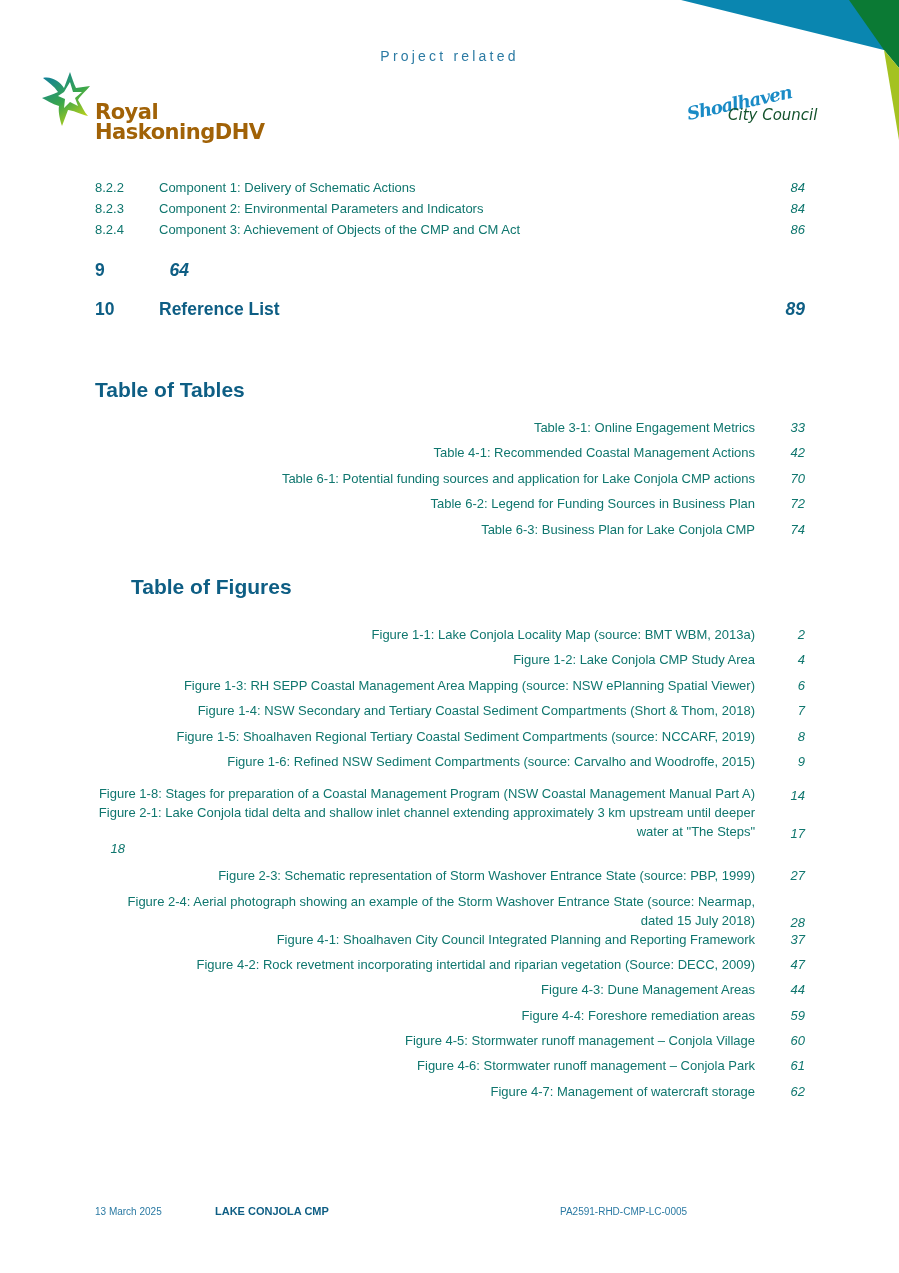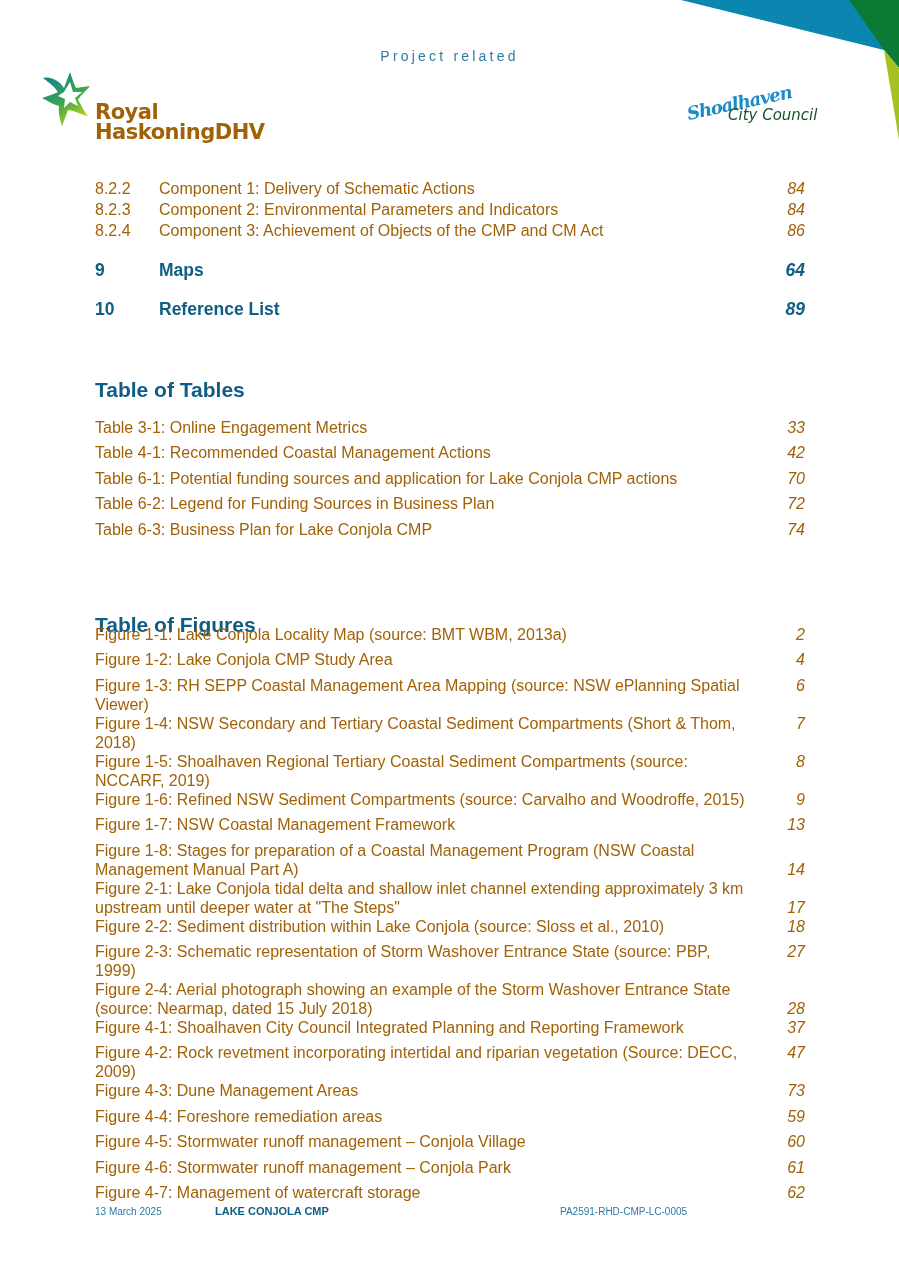--- a/index.html
+++ b/index.html
@@ -11,31 +11,31 @@
   .rhdhv { position: absolute; left: 40px; top: 70px; display: flex; align-items: flex-end; }
   .rhdhv-text { position: absolute; left: 55px; top: 32px; font-size: 21px; line-height: 20px;
                 font-weight: bold; color: #a16207; font-family: "DejaVu Sans", sans-serif; letter-spacing: -0.5px; }
   .scc { position: absolute; left: 686px; top: 92px; width: 140px; height: 45px; }
   .scc-script { position: absolute; left: 0; top: 0; font-family: "DejaVu Serif", serif; font-style: italic;
                 font-weight: bold; font-size: 18px; color: #1a8bc6; transform: rotate(-12deg); letter-spacing: -1px; }
   .scc-city { position: absolute; left: 42px; top: 14px; font-size: 15px; font-style: italic; color: #14532d;
               font-family: "DejaVu Sans", sans-serif; }
 
   .toc { position: absolute; left: 95px; width: 710px; }
-  .row { display: flex; align-items: baseline; font-size: 16px; color: #a16207; }
+  .row { display: flex; align-items: baseline; font-size: 13px; color: #0f766e; }
   .row .num { width: 64px; flex: none; }
   .row .title { flex: 1; }
   .row .page { flex: none; text-align: right; min-width: 30px; font-style: italic; }
   .sub-rows .row { height: 21px; }
   .chap .row { font-size: 17.5px; font-weight: bold; color: #0e5e84; }
   .section-heading { position: absolute; left: 95px; font-size: 21px; font-weight: bold; color: #0e5e84; }
   .list { position: absolute; left: 95px; width: 710px; }
   .list .row { min-height: 25.4px; }
   .list .row.two-line { align-items: flex-end; padding-bottom: 0; }
-  .list .row .title { line-height: 19px; padding-right: 20px; }
+  .list .row .title { line-height: 19px; padding-right: 20px; text-align: right; }
   .footer { position: absolute; top: 1206px; left: 0; width: 899px; font-size: 10px; color: #2b7aa3; }
   .footer span { position: absolute; }
 </style>
 </head>
 <body>
 
 <svg class="corner" viewBox="0 0 260 150">
   <polygon points="42,0 260,0 260,48 245,50" fill="#0a86b0"></polygon>
   <polygon points="210,0 260,0 260,68 245,50" fill="#0b7a34"></polygon>
   <polygon points="245,50 260,68 260,140" fill="#a4c221"></polygon>
@@ -80,21 +80,20 @@
   <div class="row">
     <span class="num">8.2.4</span>
     <span class="title">Component 3: Achievement of Objects of the CMP and CM Act</span>
     <span class="page">86</span>
   </div>
 </div>
 
 <div class="toc chap" style="top:260px;">
   <div class="row">
     <span class="num">9</span>
-    <span class="title">Maps</span>
     <span class="page">64</span>
   </div>
 </div>
 <div class="toc chap" style="top:299px;">
   <div class="row">
     <span class="num">10</span>
     <span class="title">Reference List</span>
     <span class="page">89</span>
   </div>
 </div>
@@ -116,21 +115,21 @@
   <div class="row">
       <span class="title">Table 6-2: Legend for Funding Sources in Business Plan</span>
       <span class="page">72</span>
     </div>
   <div class="row">
       <span class="title">Table 6-3: Business Plan for Lake Conjola CMP</span>
       <span class="page">74</span>
     </div>
 </div>
 
-<div class="section-heading" style="top:613px;">Table of Figures</div>
+<div class="section-heading" style="top:575px;margin-left:36px;">Table of Figures</div>
 <div class="list" style="top:625px;">
   <div class="row">
       <span class="title">Figure 1-1: Lake Conjola Locality Map  (source: BMT WBM, 2013a)</span>
       <span class="page">2</span>
     </div>
   <div class="row">
       <span class="title">Figure 1-2: Lake Conjola CMP Study Area</span>
       <span class="page">4</span>
     </div>
   <div class="row">
@@ -141,56 +140,51 @@
       <span class="title">Figure 1-4: NSW Secondary and Tertiary Coastal Sediment Compartments (Short &amp; Thom, 2018)</span>
       <span class="page">7</span>
     </div>
   <div class="row">
       <span class="title">Figure 1-5: Shoalhaven Regional Tertiary Coastal Sediment Compartments (source: NCCARF, 2019)</span>
       <span class="page">8</span>
     </div>
   <div class="row">
       <span class="title">Figure 1-6: Refined NSW Sediment Compartments (source: Carvalho and Woodroffe, 2015)</span>
       <span class="page">9</span>
-    </div>
-  <div class="row">
-      <span class="title">Figure 1-7: NSW Coastal Management Framework</span>
-      <span class="page">13</span>
     </div>
   <div class="row two-line">
       <span class="title">Figure 1-8: Stages for preparation of a Coastal Management Program (NSW Coastal Management Manual Part A)</span>
       <span class="page">14</span>
     </div>
   <div class="row two-line">
       <span class="title">Figure 2-1: Lake Conjola tidal delta and shallow inlet channel extending approximately 3 km upstream until deeper water at "The Steps"</span>
       <span class="page">17</span>
     </div>
   <div class="row">
-      <span class="title">Figure 2-2: Sediment distribution within Lake Conjola (source: Sloss et al., 2010)</span>
       <span class="page">18</span>
     </div>
   <div class="row">
       <span class="title">Figure 2-3: Schematic representation of Storm Washover Entrance State (source: PBP, 1999)</span>
       <span class="page">27</span>
     </div>
   <div class="row two-line">
       <span class="title">Figure 2-4: Aerial photograph showing an example of the Storm Washover Entrance State (source: Nearmap, dated 15 July 2018)</span>
       <span class="page">28</span>
     </div>
   <div class="row">
       <span class="title">Figure 4-1: Shoalhaven City Council Integrated Planning and Reporting Framework</span>
       <span class="page">37</span>
     </div>
   <div class="row">
       <span class="title">Figure 4-2: Rock revetment incorporating intertidal and riparian vegetation (Source: DECC, 2009)</span>
       <span class="page">47</span>
     </div>
   <div class="row">
       <span class="title">Figure 4-3: Dune Management Areas</span>
-      <span class="page">73</span>
+      <span class="page">44</span>
     </div>
   <div class="row">
       <span class="title">Figure 4-4: Foreshore remediation areas</span>
       <span class="page">59</span>
     </div>
   <div class="row">
       <span class="title">Figure 4-5: Stormwater runoff management – Conjola Village</span>
       <span class="page">60</span>
     </div>
   <div class="row">

